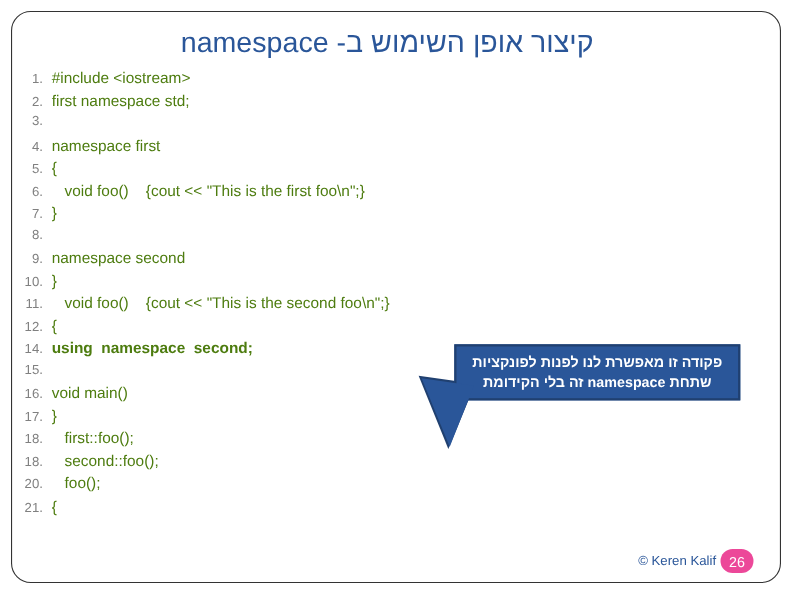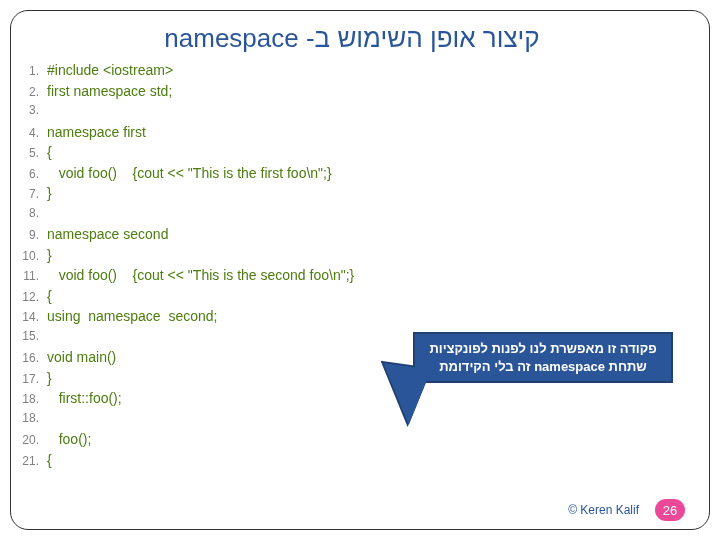--- a/index.html
+++ b/index.html
@@ -44,29 +44,28 @@
     color: #808080;
     font-size: 12px;
     padding-right: 8px;
     flex-shrink: 0;
   }
   .code {
     font-family: Arial, sans-serif;
     color: #4d7c0f;
     white-space: pre;
   }
-  .bold-line .code { font-weight: normal; }
+  .bold-line .code { font-weight: bold; }
   .callout {
     position: absolute;
     top: 302px;
     right: 36px;
     width: 260px;
     height: 51px;
     z-index: 2;
-    margin-top: 19px;
   }
   .callout-box {
     background: #2a5699;
     border: 2px solid #204070;
     color: #fff;
     font-size: 13px;
     font-weight: bold;
     text-align: center;
     direction: rtl;
     padding: 6px 8px;
@@ -94,21 +93,21 @@
     top: 32px;
     transform: rotate(8deg);
     z-index: -1;
   }
   .footer {
     position: absolute;
     bottom: 8px;
     right: 24px;
     display: flex;
     align-items: center;
-    gap: 16px;
+    gap: 4px;
   }
   .copyright {
     color: #2a5699;
     font-size: 12px;
   }
   .page-badge {
     background: #ec4899;
     color: #fff;
     width: 30px;
     height: 22px;
@@ -189,20 +188,21 @@
       <div class="code-line">
         <span class="ln">17.</span>
         <span class="code">}</span>
       </div>
       <div class="code-line">
         <span class="ln">18.</span>
         <span class="code">   first::foo();</span>
       </div>
       <div class="code-line">
         <span class="ln">18.</span>
+        <span class="code">   second::foo();</span>
       </div>
       <div class="code-line">
         <span class="ln">20.</span>
         <span class="code">   foo();</span>
       </div>
       <div class="code-line">
         <span class="ln">21.</span>
         <span class="code">{</span>
       </div>
     </div>

